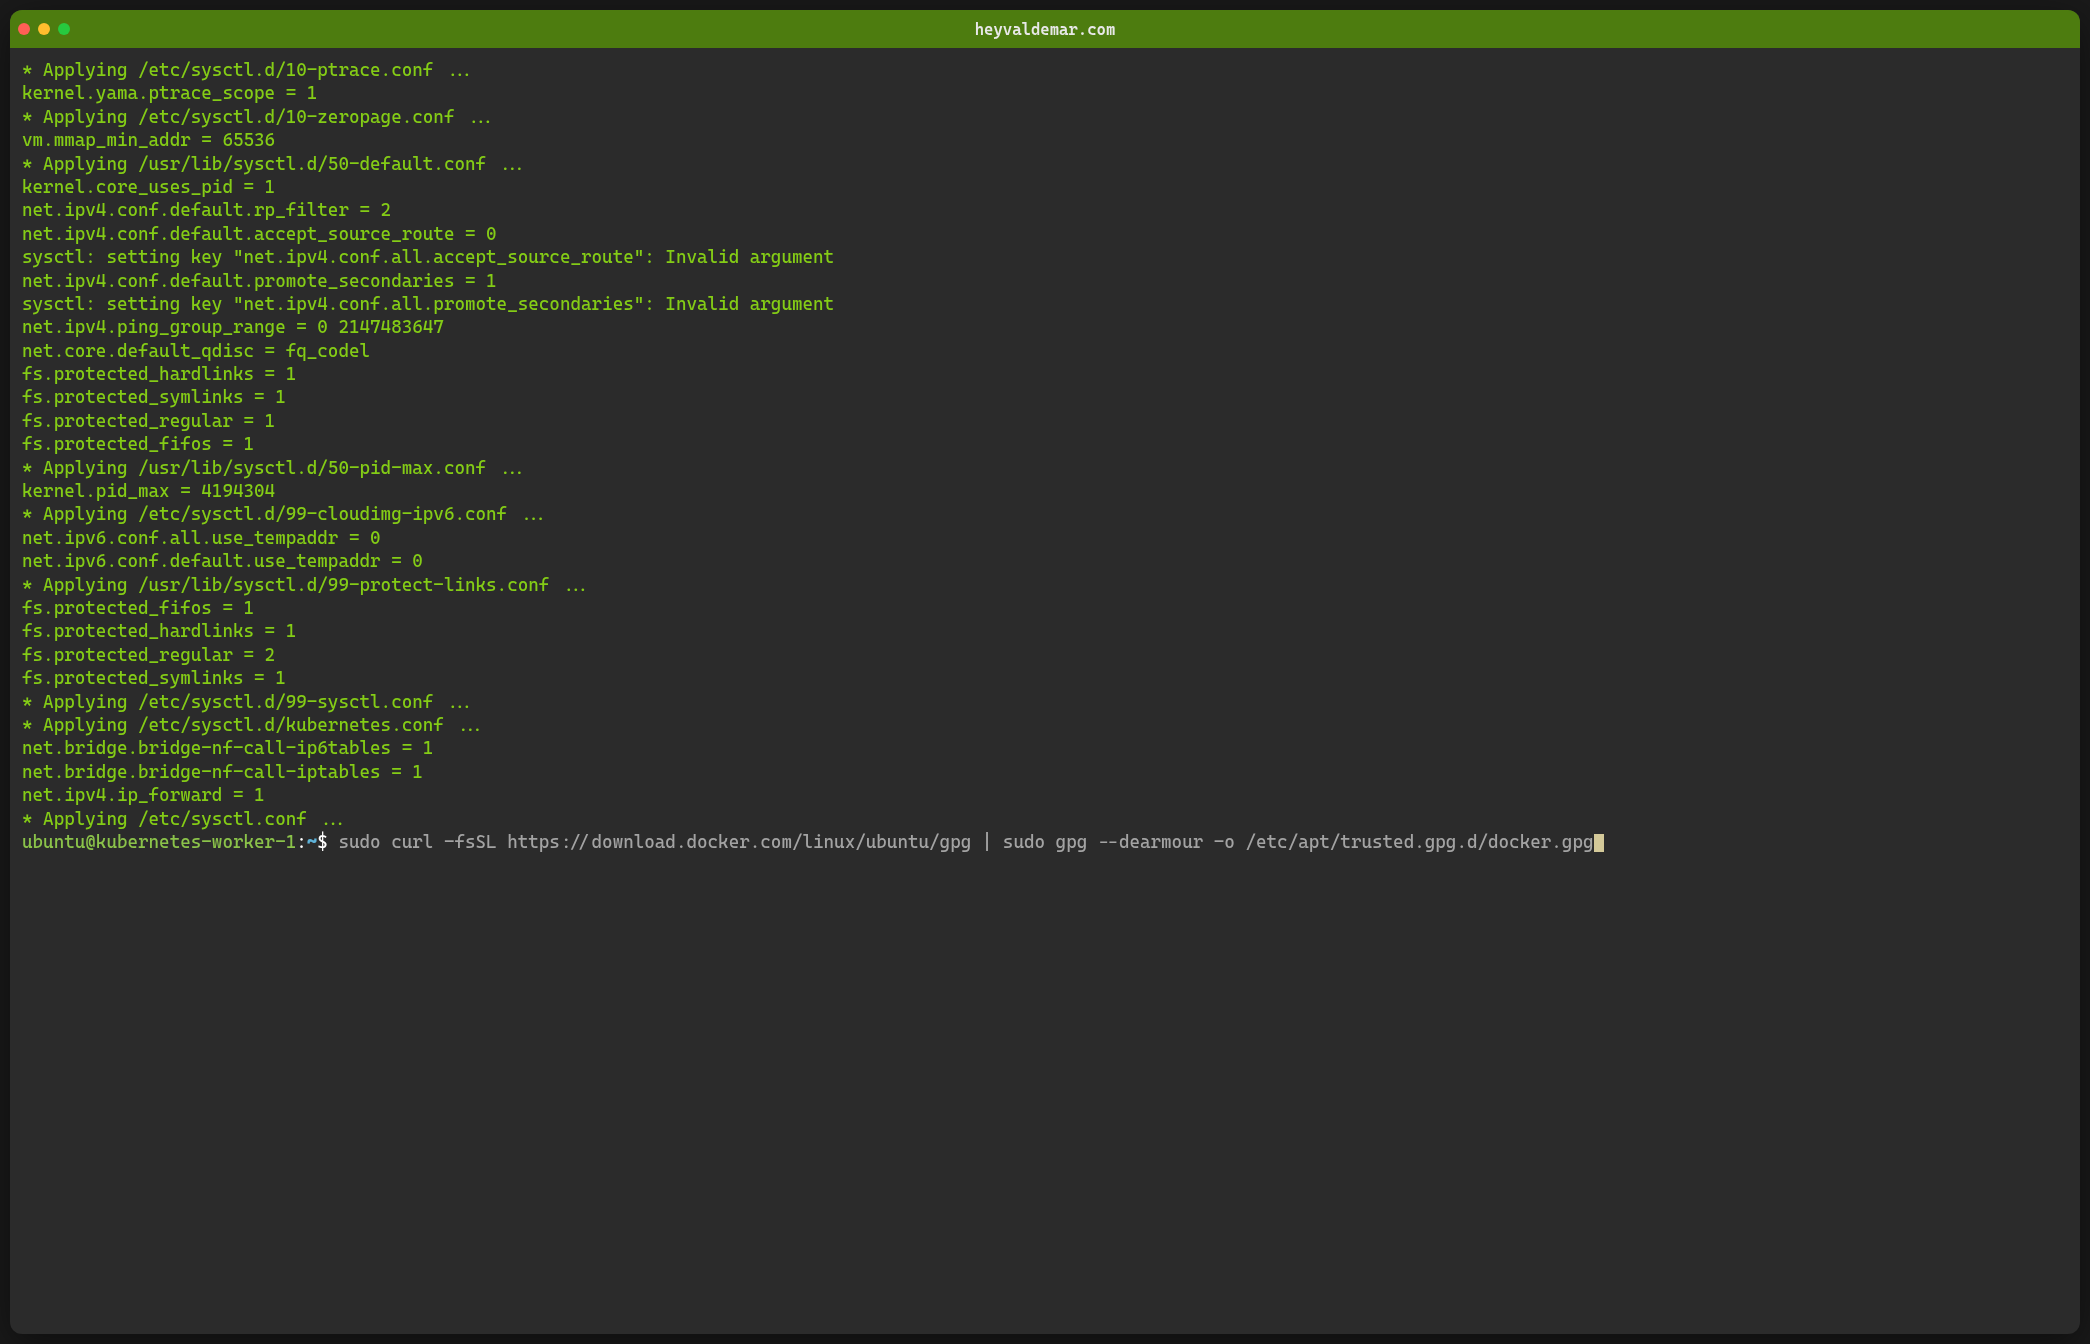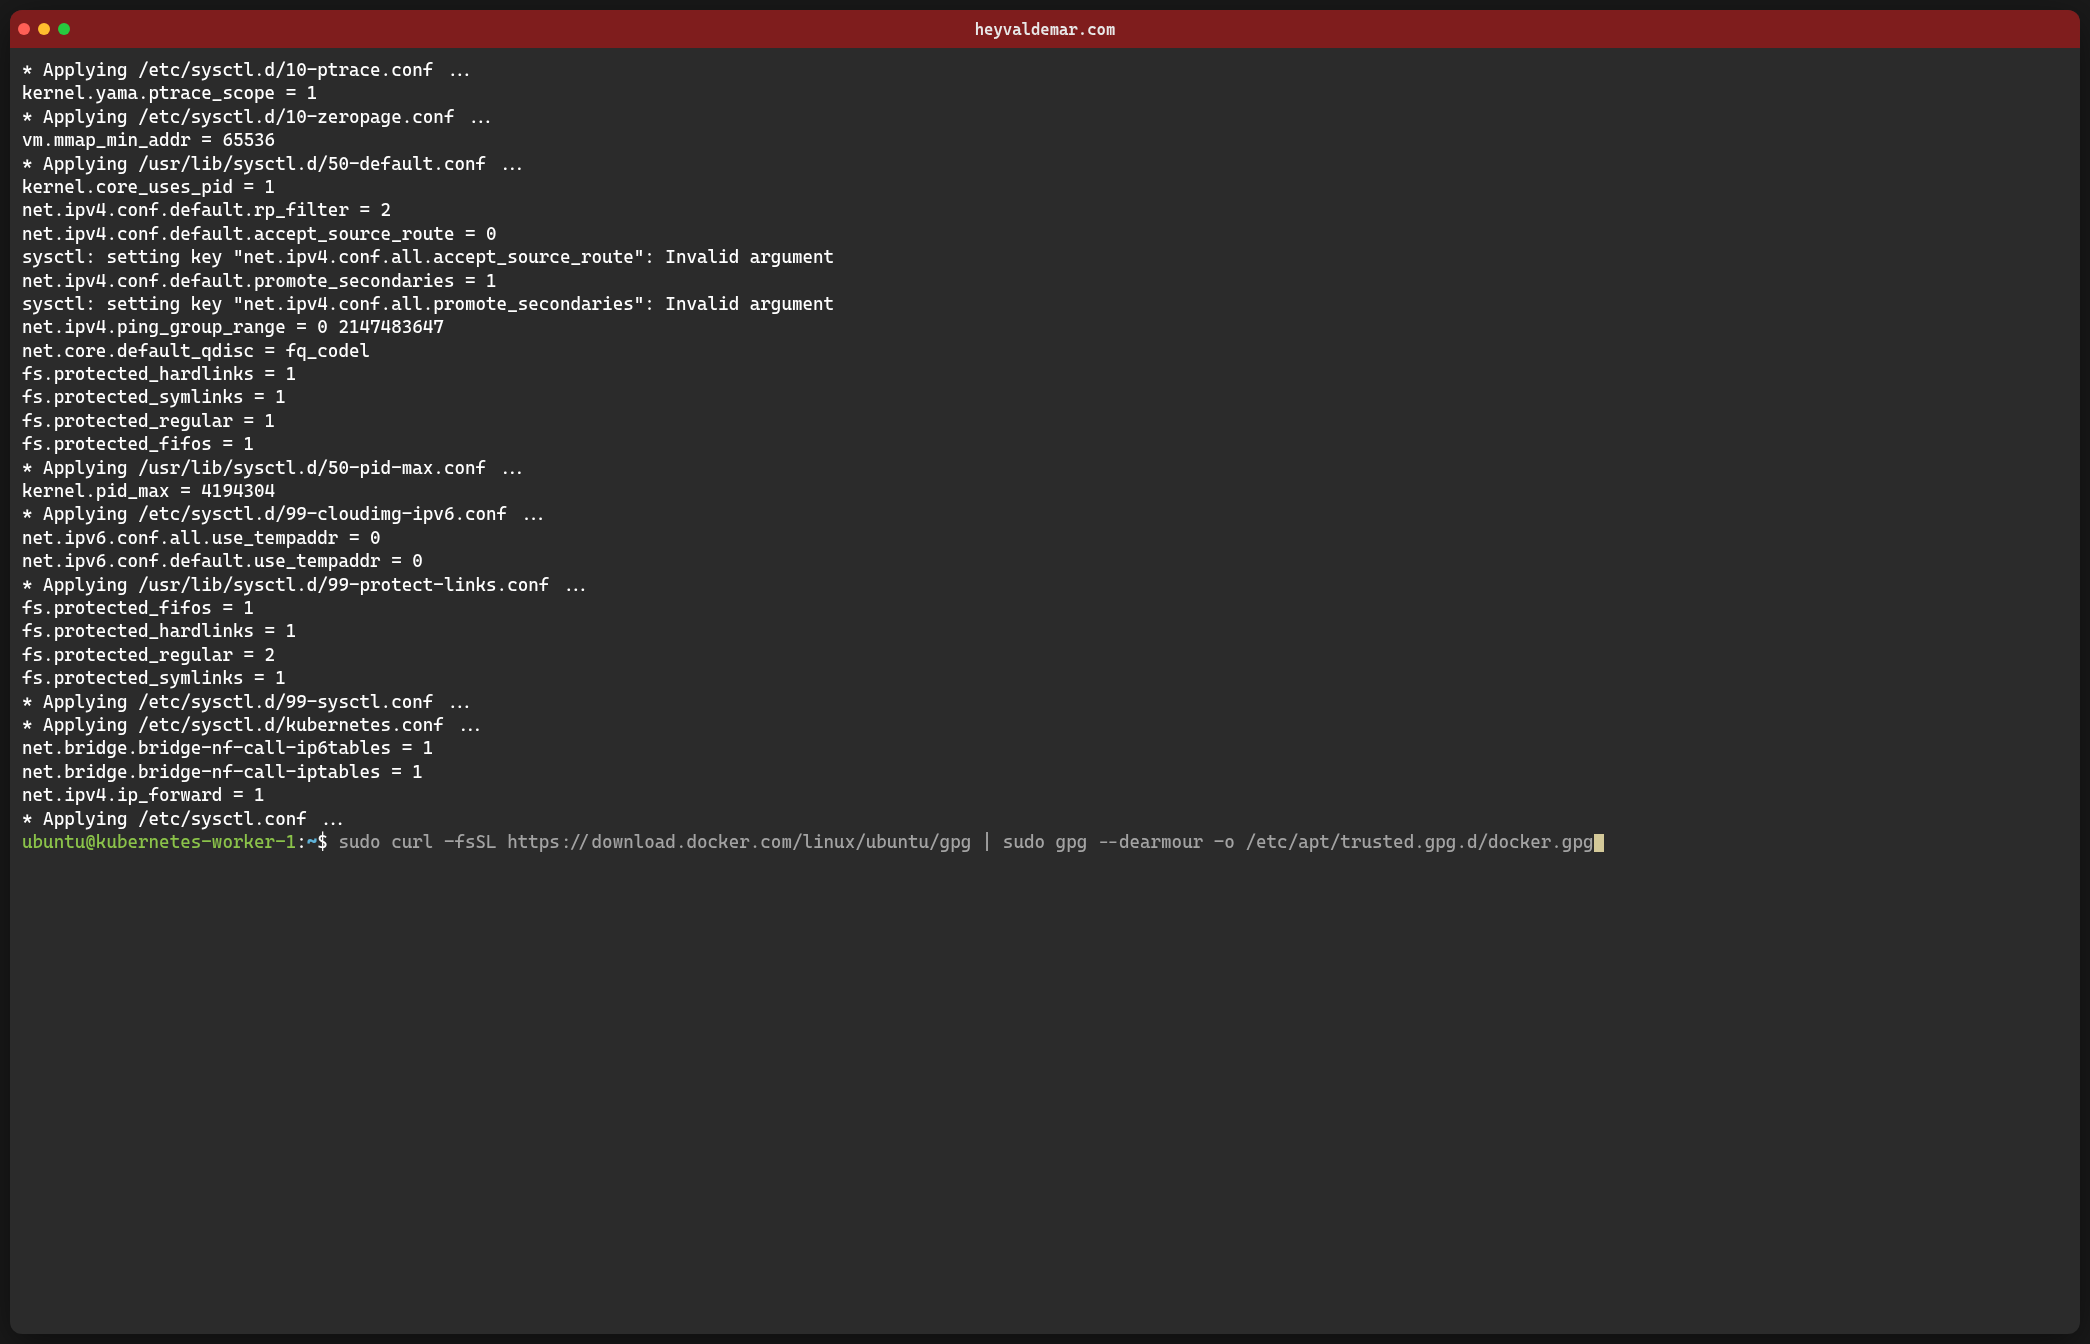--- a/index.html
+++ b/index.html
@@ -17,21 +17,21 @@
       border-radius: 12px;
       overflow: hidden;
       box-shadow: 0 10px 40px rgba(0,0,0,0.5);
       width: 100%;
       height: calc(100vh - 20px);
       display: flex;
       flex-direction: column;
     }
     .titlebar {
       height: 38px;
-      background: #7f1d1d;
+      background: #4d7c0f;
       display: flex;
       align-items: center;
       padding: 0 8px;
       position: relative;
       flex-shrink: 0;
     }
     .traffic-lights {
       display: flex;
       gap: 8px;
     }
@@ -55,21 +55,21 @@
       flex: 1;
       padding: 10px 12px;
       color: #d4c999;
       font-size: 18px;
       line-height: 1.3;
       white-space: pre-wrap;
       word-wrap: break-word;
       overflow-y: auto;
     }
     .output-line {
-      color: #ffffff;
+      color: #84cc16;
     }
     .prompt-line {
       color: #d4c999;
     }
     .prompt-user {
       color: #8bc34a;
       font-weight: normal;
     }
     .prompt-sep {
       color: #ffffff;

